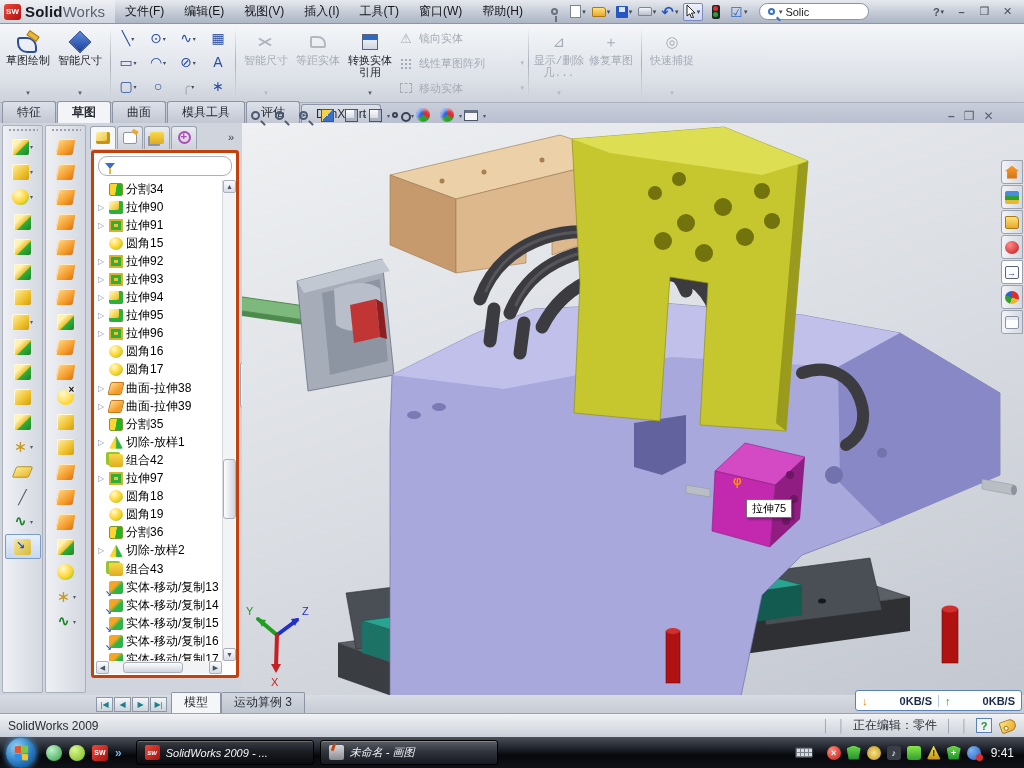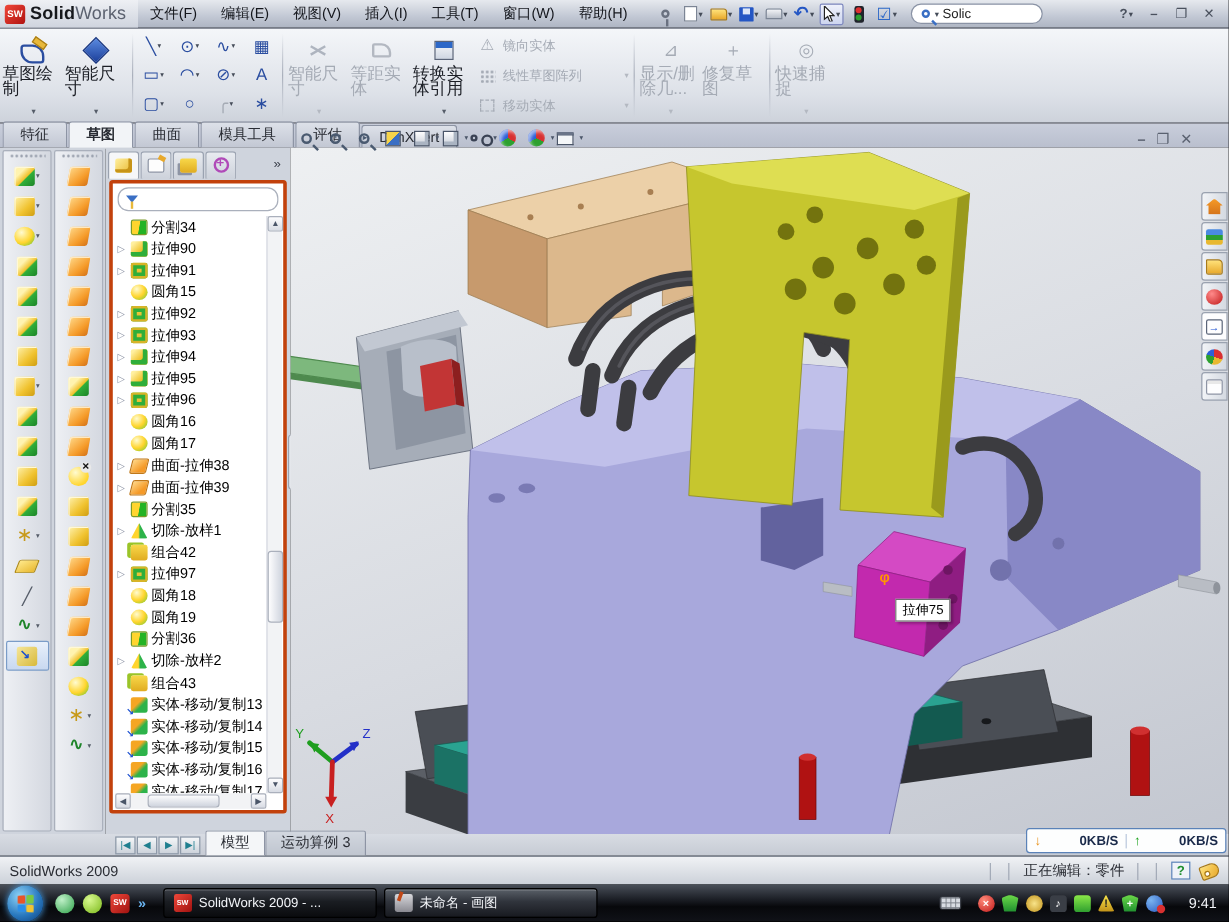--- a/index.html
+++ b/index.html
@@ -44,21 +44,21 @@
   .wbtn { width:17px; height:15px; color:#4a515e; font-size:11px; display:flex; align-items:center; justify-content:center; font-weight:bold; }
 
   
   #ribbon { left:0; top:24px; width:1024px; height:79px;
     background:linear-gradient(#f4f6f9,#dde1e8 70%,#cdd2db);
     border-bottom:1px solid #a9afbb; display:flex; align-items:stretch; position:absolute; }
   .rgroup { display:flex; align-items:stretch; padding:3px 2px; }
   .vsep { width:1px; background:linear-gradient(transparent,#aab0bc,transparent); margin:4px 2px; }
   .rbtn { width:52px; display:flex; flex-direction:column; align-items:center; justify-content:flex-start; padding-top:3px; gap:1px; }
   .rbtn .ric { width:26px; height:24px; display:flex; align-items:center; justify-content:center; }
-  .rbtn .rlabel { font-size:14px; line-height:12px; text-align:left; color:#1c1f26; white-space:pre-wrap; }
+  .rbtn .rlabel { font-size:11px; line-height:12px; text-align:center; color:#1c1f26; white-space:pre-wrap;font-family:Liberation Mono, monospace; }
   .rbtn.dis .rlabel { color:#a5abb5; }
   .rbtn .rdd { font-size:7px; color:#555c68; margin-top:auto; padding-bottom:2px; }
   .rbtn.dis .rdd { color:#b3b8c1; }
   .ric-pencil { width:22px; height:18px; position:relative; }
   .ric-pencil::before { content:""; position:absolute; left:0; top:4px; width:16px; height:12px; border:2px solid #2a4da0; border-radius:3px 10px 3px 10px; }
   .ric-pencil::after { content:""; position:absolute; right:0; top:0; width:10px; height:4px; background:#e8b83a; transform:rotate(35deg); border:1px solid #a87d18; }
   .ric-dim { width:16px; height:16px; background:linear-gradient(135deg,#5a8ae0,#1c3f9a); transform:rotate(45deg); border:1px solid #12307c; }
   .sk-grid { display:grid; grid-template-columns:repeat(4,30px); grid-template-rows:repeat(3,24px); align-items:center; padding-top:2px; }
   .sk-cell { display:flex; align-items:center; justify-content:center; color:#2a4da0; font-size:14px; }
   .sk-cell .dd-arrow { font-size:6px; }
@@ -208,39 +208,39 @@
   .flag i { border-radius:1px; }
   #quick { display:flex; align-items:center; gap:7px; margin-left:10px; }
   .ql { width:16px; height:16px; border-radius:3px; }
   .ql-msgr { border-radius:50%; background:radial-gradient(circle at 35% 30%,#bff0c8,#2da048); }
   .ql-x { background:radial-gradient(circle at 35% 30%,#d8f890,#7ab818); border-radius:50%; }
   .ql-sw { background:linear-gradient(135deg,#f0483a,#a01210); color:#fff; font-size:7px; font-weight:bold; display:flex; align-items:center; justify-content:center; }
   .ql-chev { color:#6ab4f0; font-size:12px; font-weight:bold; }
   #tasks { display:flex; gap:6px; margin-left:14px; }
   .taskbtn { width:178px; height:25px; border-radius:3px; display:flex; align-items:center; gap:6px; padding:0 8px;
     border:1px solid #000; color:#f2f4f8; font-size:11px; white-space:nowrap; overflow:hidden;
-    background:linear-gradient(#5a6068,#30343c 45%,#181a20); box-shadow:inset 0 1px 0 rgba(255,255,255,.25); }
+    background:linear-gradient(#5a6068,#30343c 45%,#181a20); box-shadow:inset 0 1px 0 rgba(255,255,255,.25);font-style:italic; }
   .taskbtn.active { background:linear-gradient(#3a3e46,#1a1d22 45%,#0a0b0e); }
   .task-ic { width:15px; height:15px; border-radius:2px; flex:none; }
   .ti-sw { background:linear-gradient(135deg,#f0483a,#a01210); color:#fff; font-size:6px; font-weight:bold; display:flex; align-items:center; justify-content:center; }
   .ti-paint { background:linear-gradient(#d8d8dc,#8a8a92); position:relative; }
   .ti-paint::after { content:""; position:absolute; left:3px; top:-2px; width:3px; height:8px; background:#c04818; transform:rotate(20deg); }
   #tray { margin-left:auto; display:flex; align-items:center; gap:6px; padding-right:10px; }
   .kbd-ic { width:18px; height:11px; background:#d8dce2; border-radius:2px; background-image:linear-gradient(90deg,#7a8088 1px,transparent 1px),linear-gradient(#7a8088 1px,transparent 1px); background-size:4px 4px; border:1px solid #3a3e46; margin-right:8px; }
   .tray-ic { width:14px; height:14px; border-radius:3px; font-size:9px; color:#fff; display:flex; align-items:center; justify-content:center; font-weight:bold; }
   [data-icon="security-alert"] { background:radial-gradient(circle at 35% 30%,#ff8a7a,#c01818); border-radius:50%; }
   [data-icon="antivirus"] { background:linear-gradient(#6ad848,#1f8f2f); clip-path:polygon(50% 0,100% 20%,85% 100%,50% 100%,15% 100%,0 20%); }
   [data-icon="badge"] { background:radial-gradient(#f8e48a,#c09018); border-radius:50%; }
   [data-icon="volume"] { background:#3a3e46; }
   [data-icon="sync"] { background:linear-gradient(#8ae848,#2f9f2f); }
   [data-icon="warning"] { background:linear-gradient(#f8e44a,#c09018); clip-path:polygon(50% 0,100% 100%,0 100%); color:#222; }
   [data-icon="shield-plus"] { background:linear-gradient(#6ad848,#1f8f2f); clip-path:polygon(50% 0,100% 20%,85% 100%,15% 100%,0 20%); }
   [data-icon="updates"] { background:radial-gradient(circle at 30% 30%,#7ab4f0,#2a5ac0); border-radius:50%; position:relative; }
   [data-icon="updates"]::after { content:""; position:absolute; right:-2px; bottom:-1px; width:7px; height:7px; border-radius:50%; background:#d83030; }
-  #clock { color:#f2f4f8; font-size:12px; margin-left:16px; }
+  #clock { color:#f2f4f8; font-size:12px; margin-left:4px; }
 </style>
 </head>
 <body>
 
 <div id="titlebar" class="abs">
   <div class="logo-wrap">
     <div class="logo-cube">SW</div>
     <div class="logo-text"><b>Solid</b><span>Works</span></div>
   </div>
   <div class="menu">

